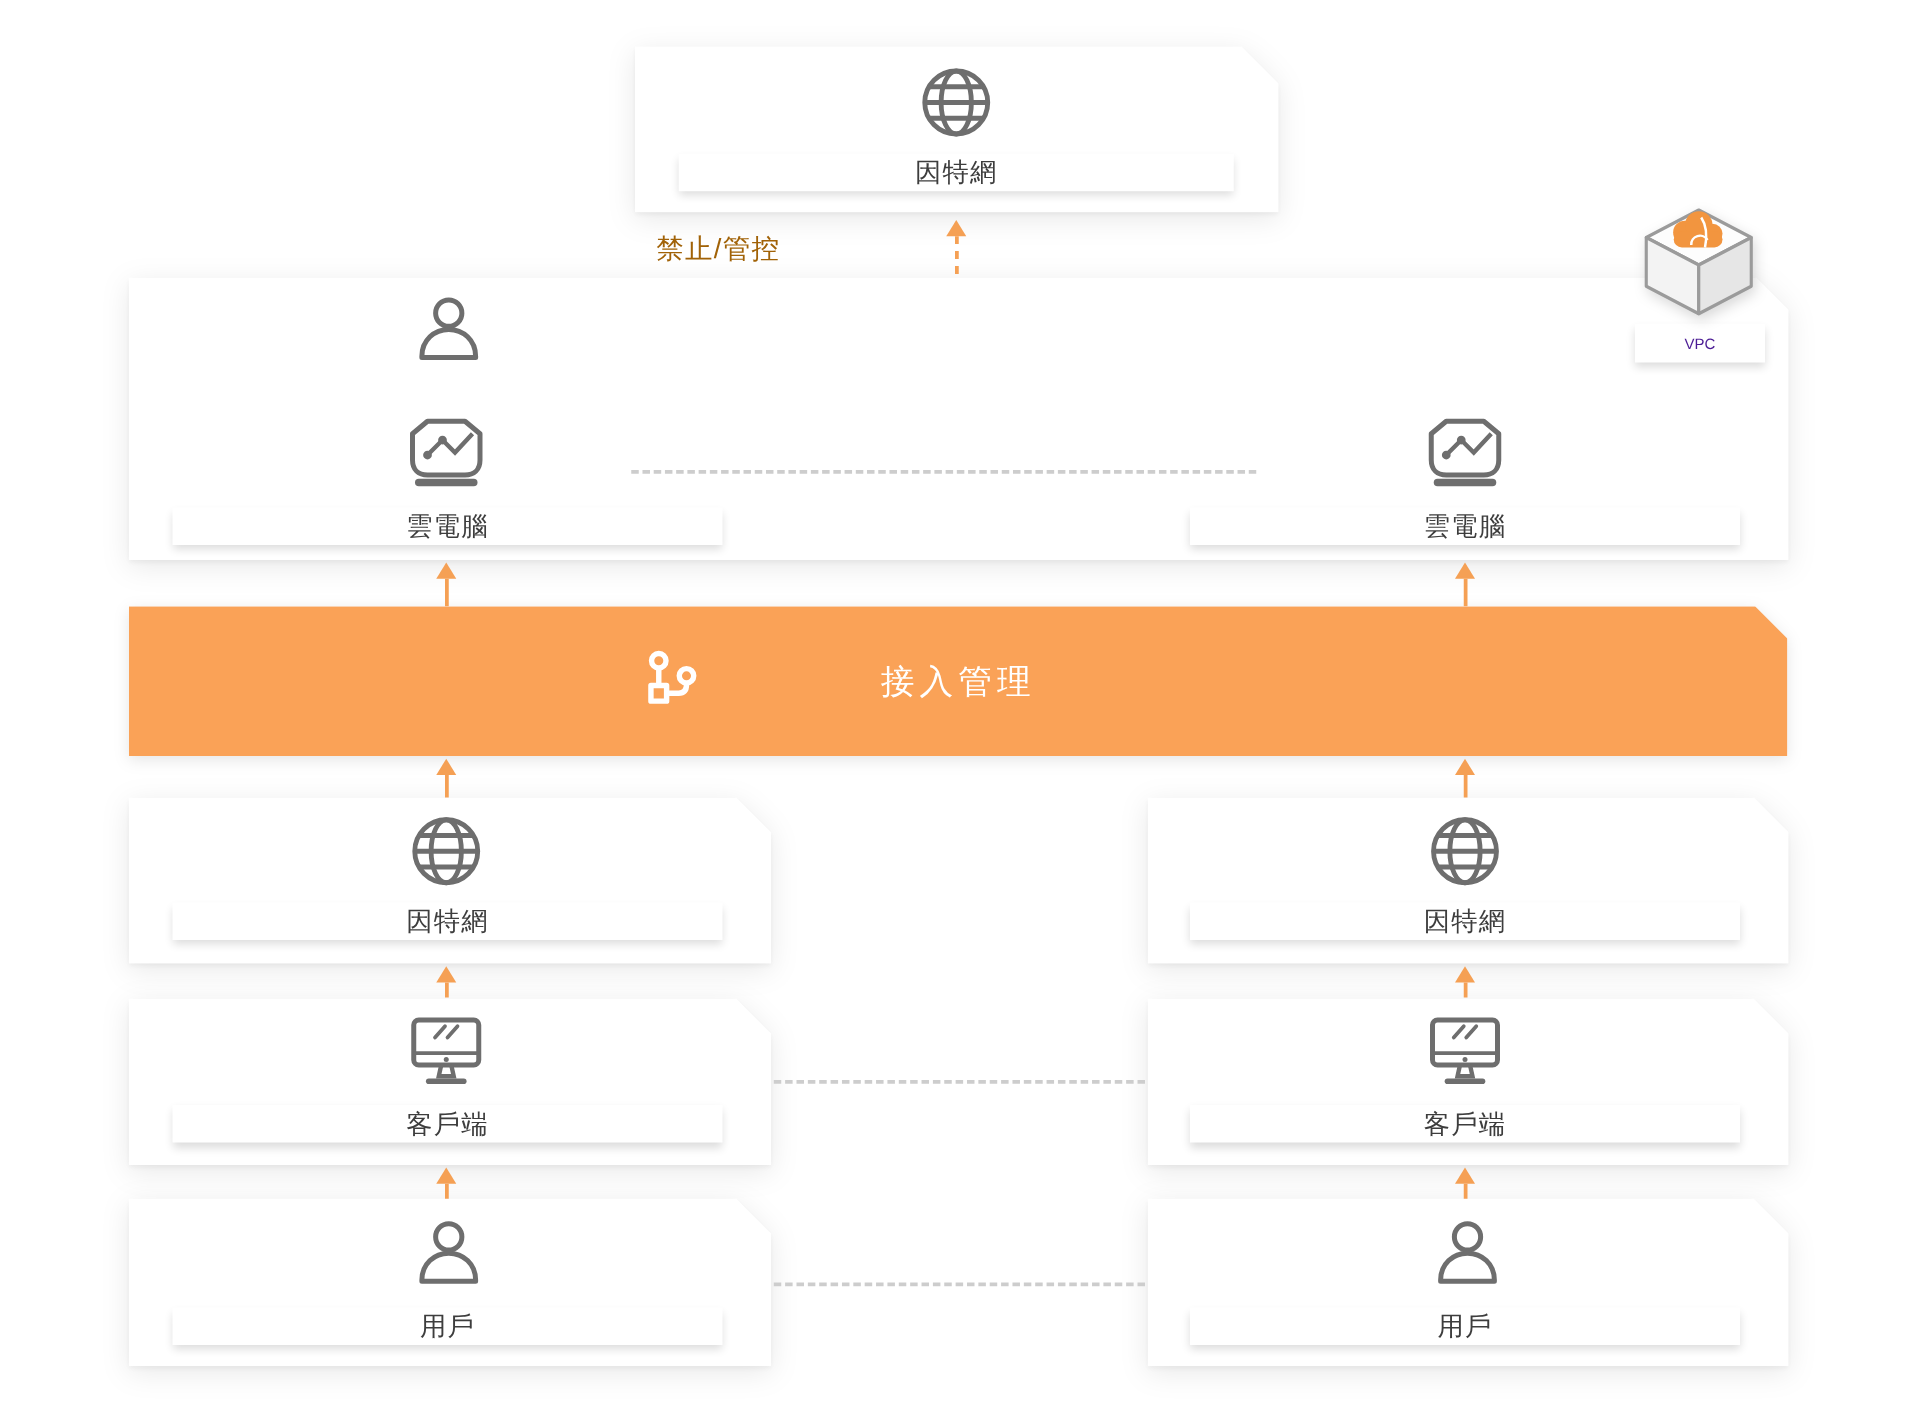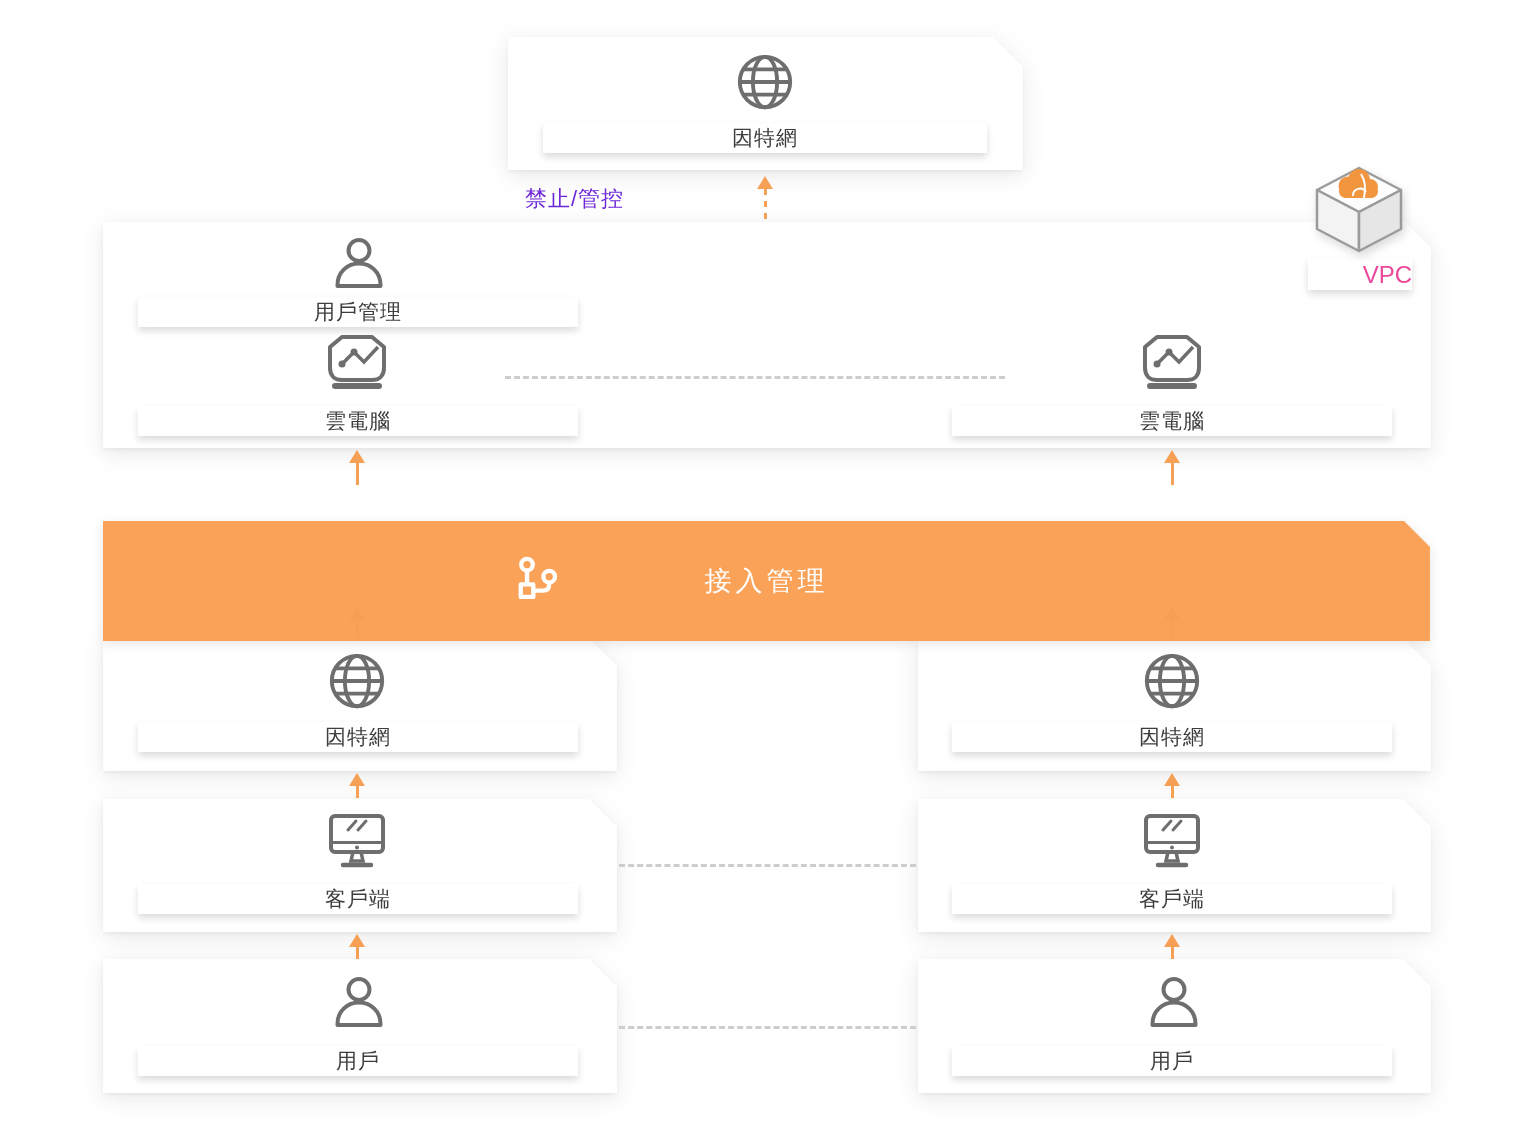--- a/index.html
+++ b/index.html
@@ -16,41 +16,41 @@
     clip-path: polygon(0 0, calc(100% - var(--notch)) 0, 100% var(--notch), 100% 100%, 0 100%);
   }
   
   .bar { position:absolute; height:30px; background:#ffffff;
     box-shadow:0 4px 7px rgba(0,0,0,0.14);
     display:flex; align-items:center; justify-content:center;
     font-size:21px; color:#3d3d3d; letter-spacing:1px; z-index:5;
   }
   
   #banner { position:absolute; left:103px; top:485px; width:1327px; height:120px;
-    filter: drop-shadow(0 3px 6px rgba(0,0,0,0.10)); z-index:3;margin-top:36px; }
+    filter: drop-shadow(0 3px 6px rgba(0,0,0,0.10)); z-index:3; }
   #banner .banner-bg { position:absolute; inset:0; background:#FAA257;
     clip-path: polygon(0 0, calc(100% - 26px) 0, 100% 26px, 100% 100%, 0 100%); }
   #banner .banner-label { position:absolute; inset:0; display:flex; align-items:center;
     justify-content:center; color:#ffffff; font-size:27px; letter-spacing:4px; }
   #banner .banner-icon { position:absolute; left:411px; top:33px; }
   
   .arrow { position:absolute; width:16px; display:flex; flex-direction:column; align-items:center; z-index:4; }
   .arrow .head { width:0; height:0; border-left:8px solid transparent;
     border-right:8px solid transparent; border-bottom:13px solid #F5A054; }
   .arrow .shaft { width:3px; flex:1; background:#F5A054; }
   .arrow.dashed .shaft { background: repeating-linear-gradient(to bottom,#F5A054 0 6px,transparent 6px 12px); }
   
   .dash-h { position:absolute; height:0; border-top:3px dashed #cdcdcd; z-index:1; }
   
   .icon { position:absolute; z-index:4; }
   
-  .free-label { position:absolute; font-size:22px; color:#6d28d9; letter-spacing:1px; z-index:5; }
+  .free-label { position:absolute; font-size:22px; color:#a16207; letter-spacing:1px; z-index:5; }
   #vpc-badge-bar { position:absolute; left:1308px; top:259px; width:104px; height:31px;
     background:#fff; box-shadow:0 4px 7px rgba(0,0,0,0.14); display:flex; align-items:center;
-    justify-content:flex-end; font-size:24px; color:#ec4899; z-index:6; }
+    justify-content:center; font-size:12px; color:#4c1d95; z-index:6; }
   #vpc-cube { position:absolute; left:1311px; top:163px; z-index:7;
     filter: drop-shadow(2px 4px 5px rgba(0,0,0,0.15)); }
 </style>
 </head>
 <body>
 
 <div id="canvas">
 
   <div class="node" style="left:508px; top:37px; width:515px; height:133px; --notch:30px;">
     <div class="node-bg"></div>
@@ -73,23 +73,20 @@
     <div class="shaft"></div>
   </div>
 
   <div class="node" style="left:103px; top:222px; width:1328px; height:226px; --notch:26px;">
     <div class="node-bg"></div>
 
     <svg class="icon" style="left:224px; top:12px;" width="64" height="64" viewBox="0 0 64 64" fill="none" stroke="#6e6e6e" stroke-width="4" stroke-linejoin="round">
       <circle cx="32" cy="16.5" r="10.5"></circle>
       <path d="M10.5 52 v-1 c0-13 10-21.5 21.5-21.5 c11.5 0 21.5 8.5 21.5 21.5 V52 Z"></path>
     </svg>
-    <div class="bar" style="left:35px; top:75px; width:440px;">
-      <span>用戶管理</span>
-    </div>
 
     <svg class="icon" style="left:220px; top:110px;" width="68" height="62" viewBox="0 0 68 62">
       <path d="M19 5 H49 L61 15 V36 C61 44 56 48 49 48 H19 C12 48 7 44 7 36 V15 Z" fill="none" stroke="#6e6e6e" stroke-width="4" stroke-linejoin="round"></path>
       <path d="M19 32 L31 20 L41 30 L55 15" fill="none" stroke="#6e6e6e" stroke-width="3.5"></path>
       <circle cx="19" cy="32" r="3.5" fill="#6e6e6e"></circle>
       <circle cx="31" cy="20" r="3.5" fill="#6e6e6e"></circle>
       <rect x="9" y="51" width="50" height="6" rx="3" fill="#6e6e6e"></rect>
     </svg>
     <div class="bar" style="left:35px; top:184px; width:440px;">
       <span>雲電腦</span>

